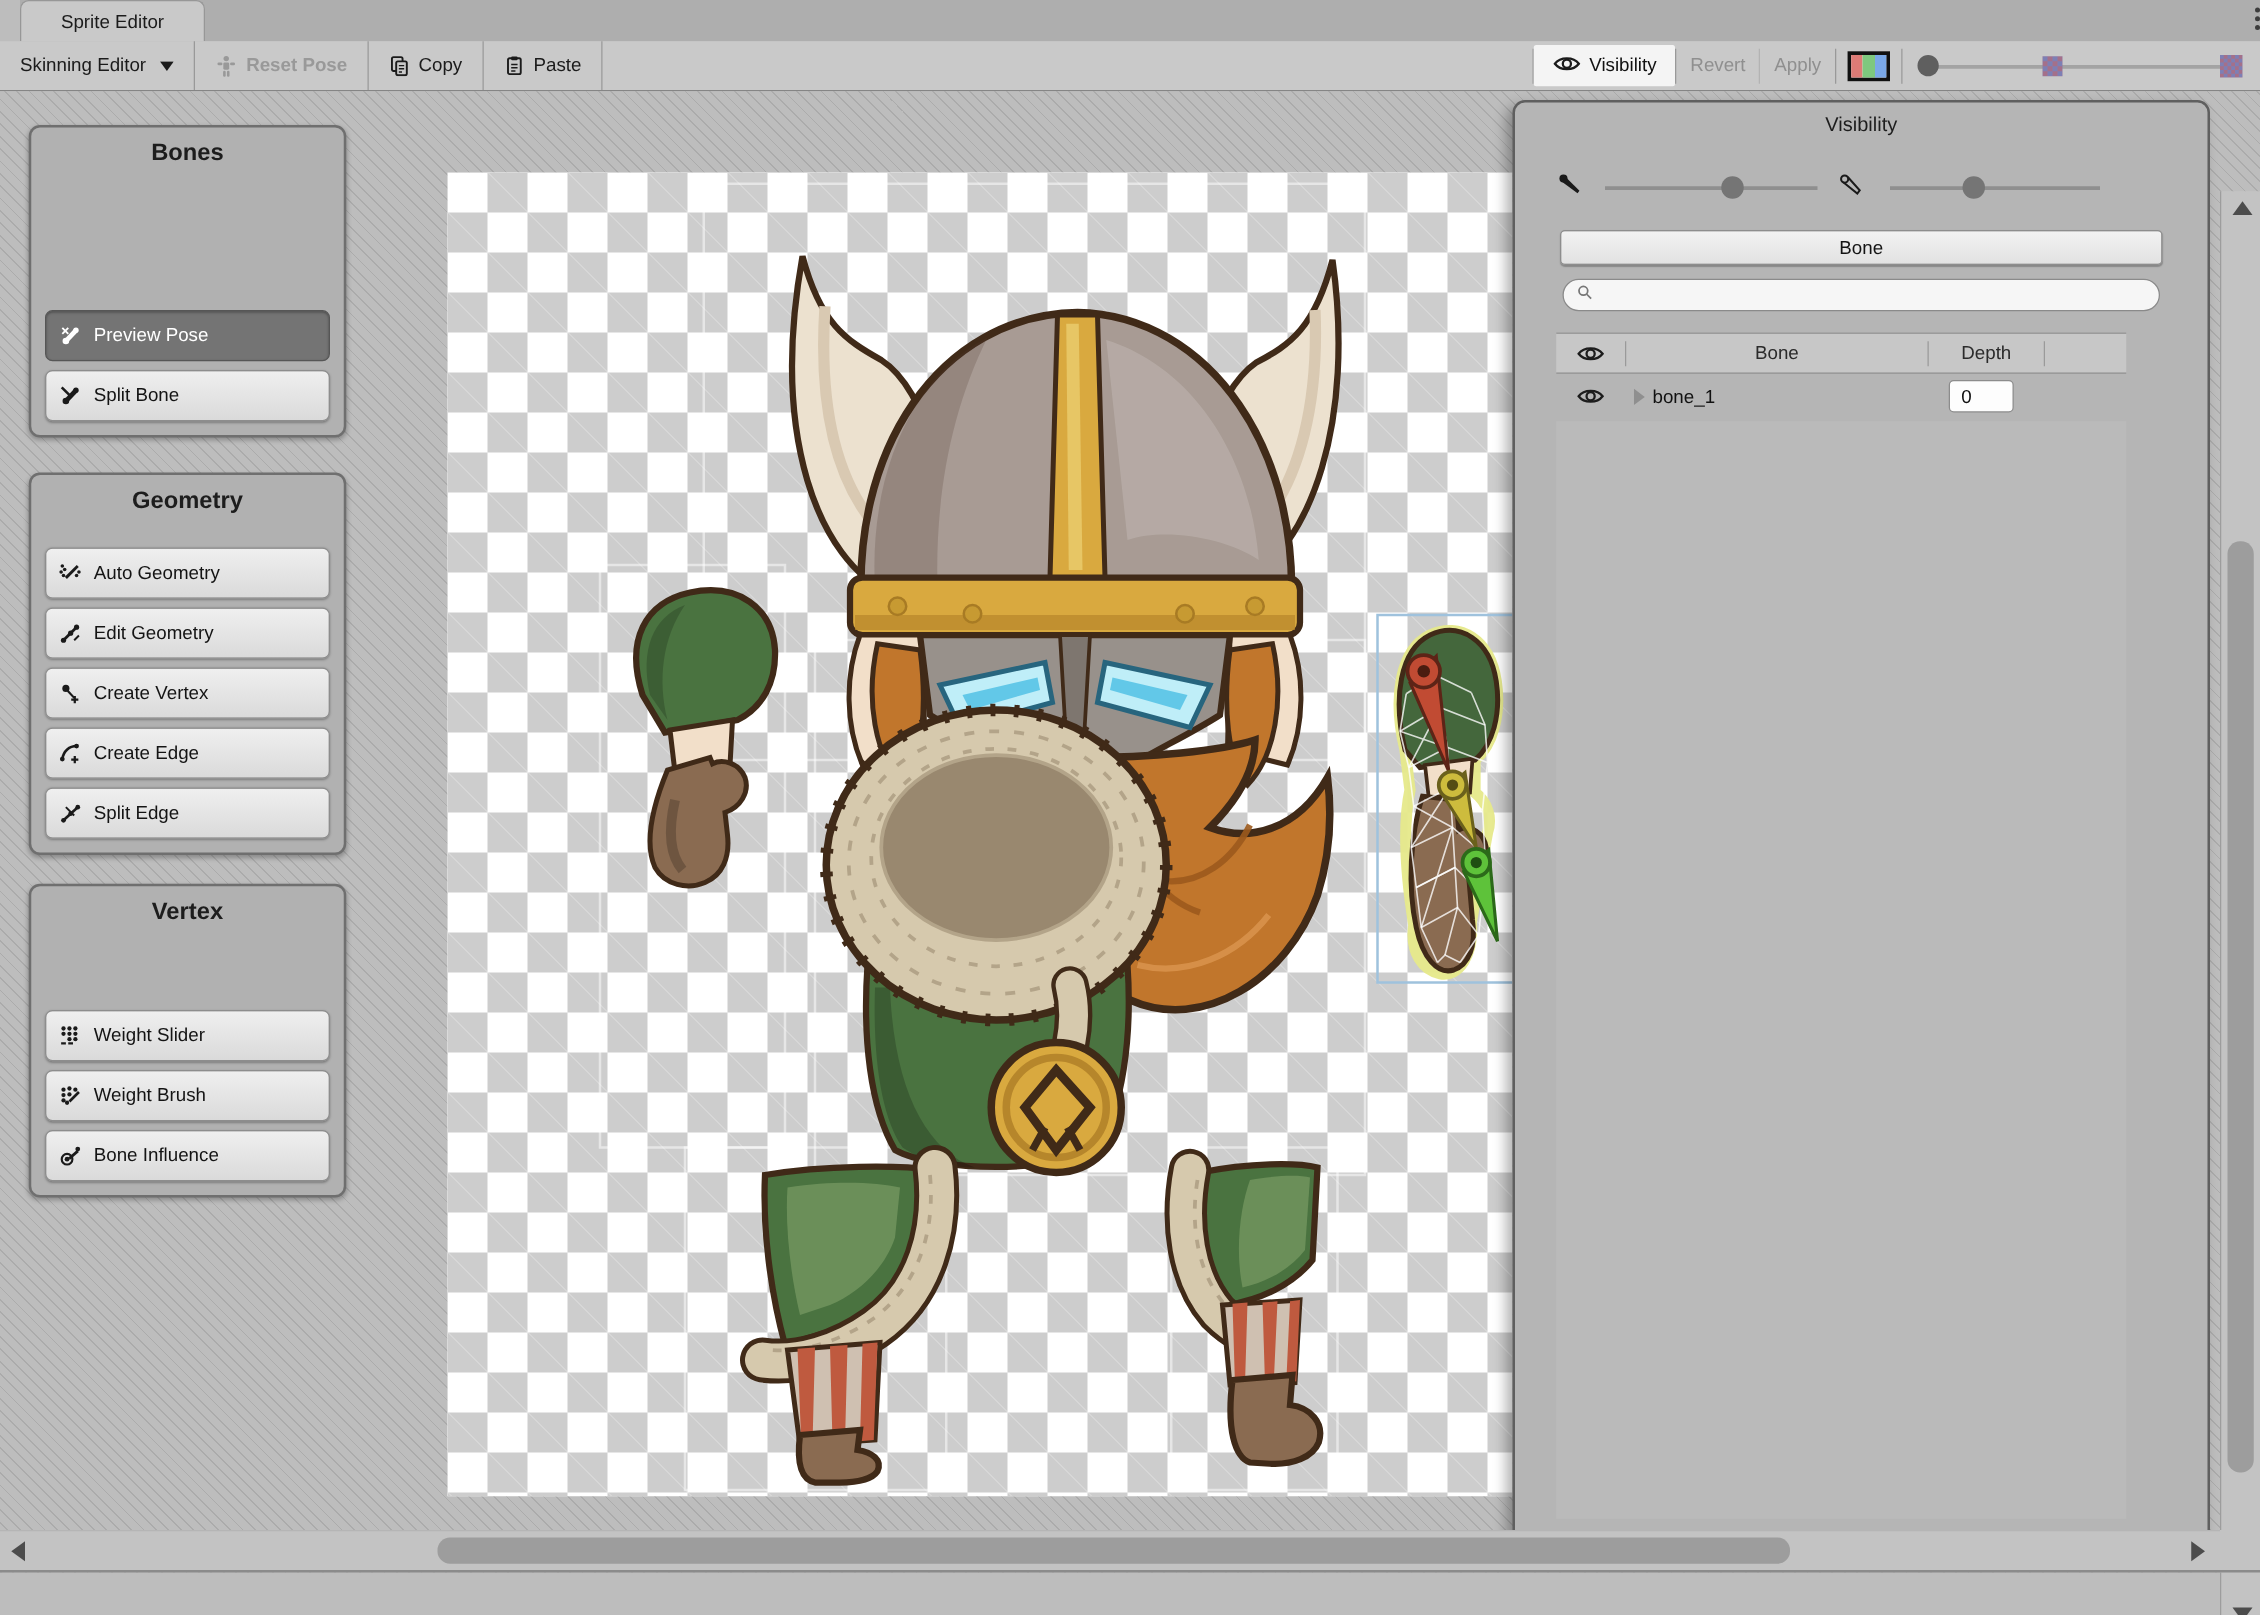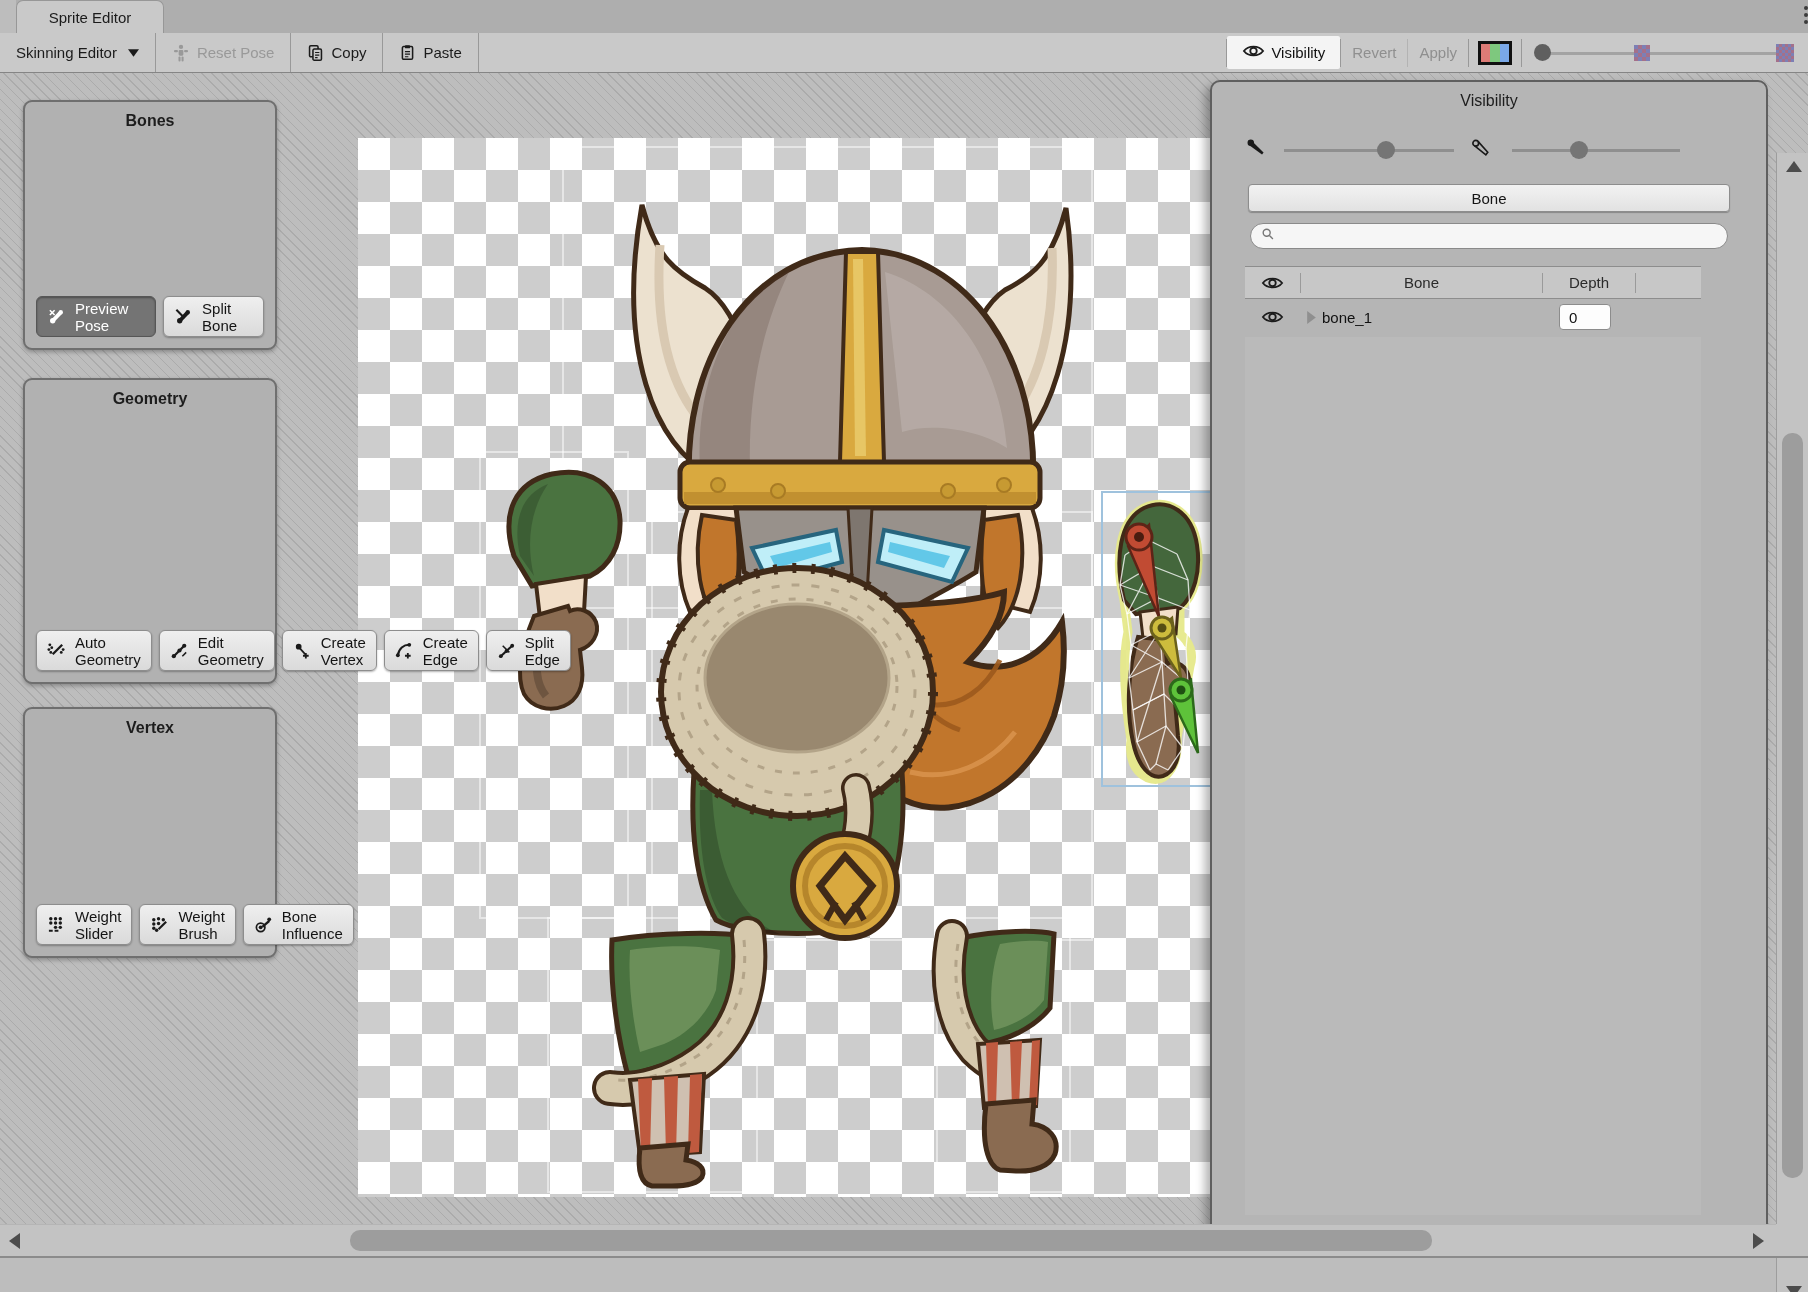--- a/index.html
+++ b/index.html
@@ -12,21 +12,21 @@
        border-radius:7px 7px 0 0;display:flex;align-items:center;justify-content:center;
        font-size:15px;color:#1b1b1b;border:1px solid #979797;border-bottom:none;}
   .kebab{position:absolute;right:16px;top:6px;display:flex;flex-direction:column;gap:3px;}
   .kebab span{width:4px;height:4px;border-radius:50%;background:#3c3c3c;}
 
   
   .toolbar{position:absolute;left:0;top:33px;width:100%;height:40px;background:#c9c9c9;
            border-bottom:1px solid #858585;display:flex;align-items:stretch;font-size:15px;color:#1b1b1b;}
   .tb-item{display:flex;align-items:center;gap:7px;padding:0 16px;white-space:nowrap;text-align:center;}
   .tb-sep{width:1px;background:#999;margin:0;}
-  .tb-item.disabled{color:#999;}
+  .tb-item.disabled{color:#999;font-weight:bold;}
   .tb-item .ico{display:flex;align-items:center;}
   .caret{margin-left:4px;display:flex;align-items:center;}
   .tb-right{position:absolute;right:0;top:0;height:39px;display:flex;align-items:center;}
   .vis-btn{height:33px;margin:3px 0;display:flex;align-items:center;gap:6px;background:#f4f4f4;
            border-radius:2px;padding:0 15px;font-size:15px;color:#111;}
   .tb-label{padding:0 11px;color:#8f8f8f;font-size:15px;}
   .swatch{width:34px;height:24px;border:3px solid #111;display:flex;margin:0 9px;background:#fff;}
   .swatch i{flex:1;}
   .zoomslider{display:flex;align-items:center;width:268px;margin:0 8px 0 10px;position:relative;height:100%;}
   .zs-track{position:absolute;left:8px;right:8px;top:19px;height:3px;background:#a3a3a3;}
@@ -44,22 +44,22 @@
   .canvas{position:absolute;left:358px;top:65px;width:852px;height:1059px;background-color:#fff;
           background-image:
             linear-gradient(45deg,#cdcdcd 25%,transparent 25% 75%,#cdcdcd 75%),
             linear-gradient(45deg,#cdcdcd 25%,transparent 25% 75%,#cdcdcd 75%);
           background-size:64px 64px;background-position:0 0,32px 32px;overflow:hidden;}
   .canvas svg{position:absolute;left:0;top:0;}
 
   
   .group{position:absolute;width:254px;background:#b1b1b1;border:2px solid #6f6f6f;border-radius:9px;
          box-shadow:0 2px 4px rgba(0,0,0,.28);padding:8px 11px 11px;display:flex;flex-direction:column;}
-  .group h3{margin:2px 0 0;text-align:center;font-size:16px;font-weight:bold;color:#1d1d1d;}
-  .group .btns{display:flex;flex-direction:row;gap:7px;margin-top:auto;}
+  .group h3{margin:2px 0 0;text-align:center;font-size:19px;font-weight:bold;color:#1d1d1d;}
+  .group .btns{display:flex;flex-direction:column;gap:7px;margin-top:auto;}
   .gbtn{height:41px;border-radius:6px;border:1px solid #8d8d8d;background:linear-gradient(#efefef,#dadada);
         box-shadow:0 1px 2px rgba(0,0,0,.3);display:flex;align-items:center;gap:9px;padding:0 10px;
         font-size:15px;color:#141414;}
   .gbtn .ico{display:flex;align-items:center;color:#1a1a1a;}
   .gbtn.active{background:#747474;color:#fff;border-color:#565656;box-shadow:inset 0 1px 2px rgba(0,0,0,.35);}
   .gbtn.active .ico{color:#fff;}
   #grp-bones{left:23px;top:27px;height:250px;}
   #grp-geometry{left:23px;top:305px;height:306px;}
   #grp-weights{left:23px;top:634px;height:251px;}
 

